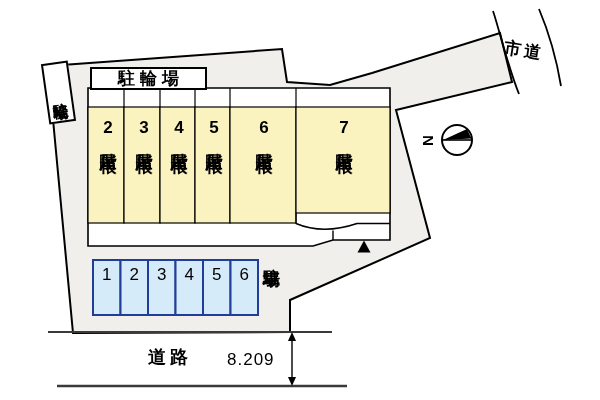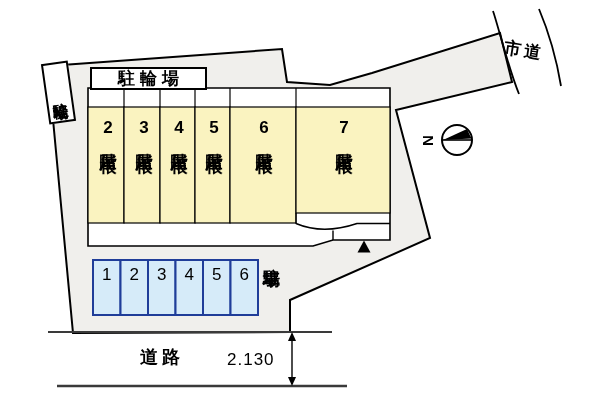--- a/index.html
+++ b/index.html
@@ -20,21 +20,21 @@
     display:flex;align-items:center;justify-content:center;box-sizing:border-box;
   }
   #bike-top{left:90px;top:67px;width:117px;height:23px;font-size:17px;letter-spacing:5px;text-indent:5px;}
   #bike-left{
     left:45px;top:62px;width:27px;height:61px;
     transform:rotate(-8deg);transform-origin:50% 50%;
     font-size:15px;line-height:17px;letter-spacing:1px;
   }
   #parking-label{left:262px;top:255px;font-size:17px;line-height:19px;letter-spacing:1px;}
   #city-road{left:504px;top:39px;font-size:17px;letter-spacing:3px;transform:rotate(9deg);}
-  #road-label{left:140px;top:345px;font-size:18px;letter-spacing:4px;text-align:right;}
+  #road-label{left:148px;top:345px;font-size:18px;letter-spacing:4px;text-align:right;}
   #dim-label{left:227px;top:350px;font-size:17px;letter-spacing:1px;font-weight:500;}
   #north-label{left:422px;top:132px;font-size:15px;font-weight:bold;transform:rotate(-90deg);}
   .space-num{position:absolute;top:265px;width:20px;text-align:center;font-size:17px;font-weight:500;}
 </style>
 </head>
 <body>
 
 <div id="stage">
 
   <svg width="600" height="400" viewBox="0 0 600 400">
@@ -108,17 +108,17 @@
   <div class="space-num" style="left:151.7px;">3</div>
   <div class="space-num" style="left:179.2px;">4</div>
   <div class="space-num" style="left:206.7px;">5</div>
   <div class="space-num" style="left:234.2px;">6</div>
 
   <div class="lbl vtext cjk" id="parking-label">駐車場</div>
 
   <div class="lbl cjk" id="city-road">市道</div>
 
   <div class="lbl cjk" id="road-label">道路</div>
-  <div class="lbl" id="dim-label">2.130</div>
+  <div class="lbl" id="dim-label">8.209</div>
 
   <div class="lbl" id="north-label">N</div>
 
 </div>
 
 </body></html>

